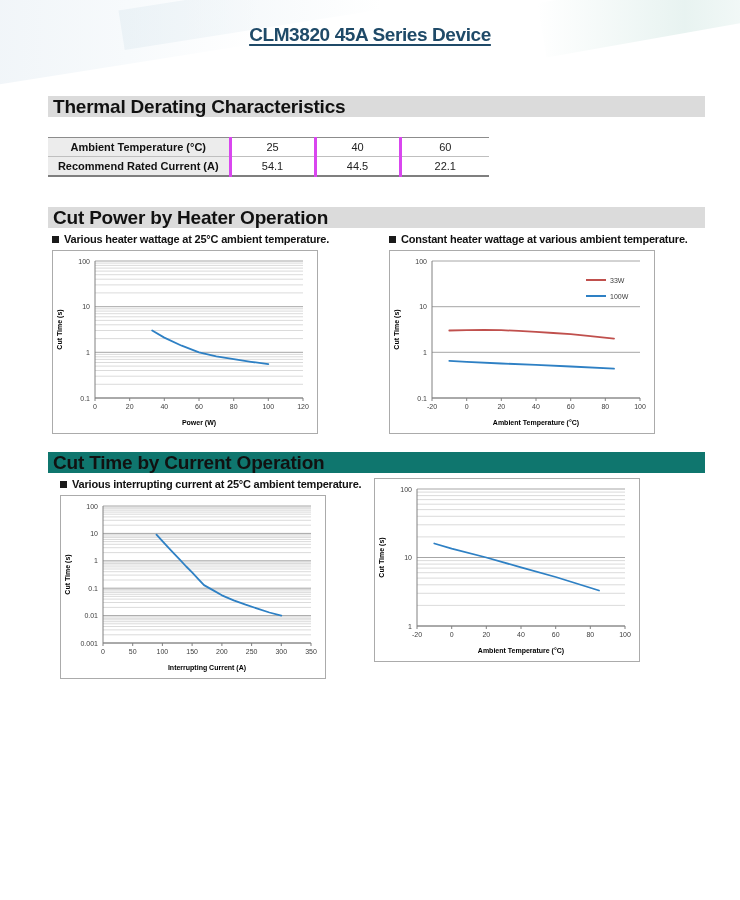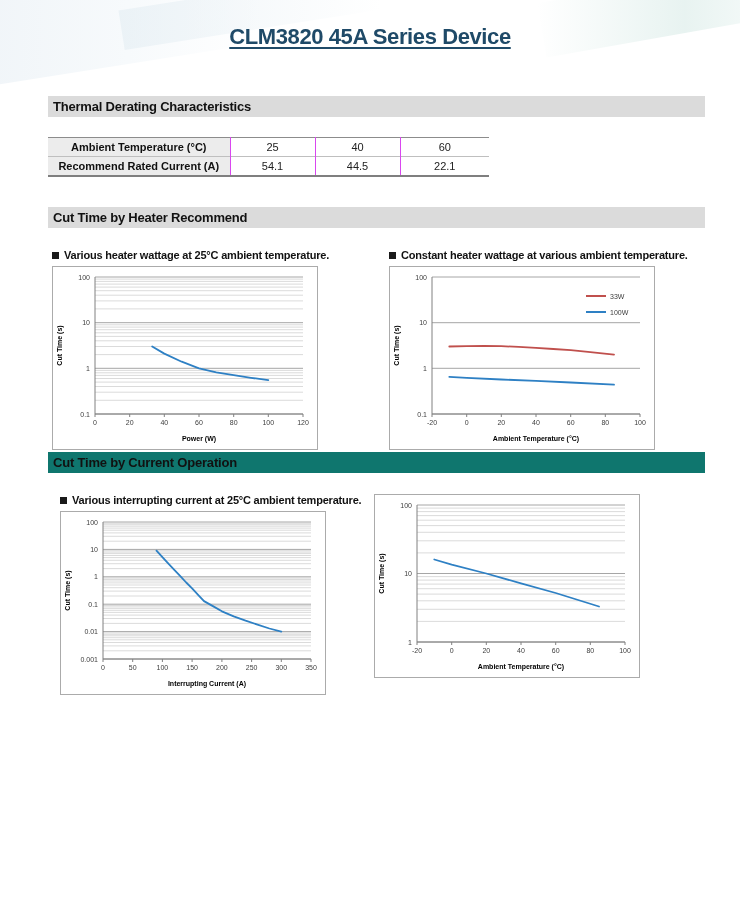--- a/index.html
+++ b/index.html
@@ -20,52 +20,52 @@
     background:linear-gradient(100deg, rgba(230,239,244,.7), rgba(255,255,255,0));
     transform:rotate(-9deg);
   }
   .deco-3 {
     right:-40px; top:-18px; width:240px; height:55px;
     background:linear-gradient(100deg, rgba(255,255,255,0), rgba(226,240,237,.8) 60%, rgba(240,248,246,.4));
     transform:rotate(-10deg);
   }
   .page-title {
     position:absolute; top:24px; left:0; width:100%;
-    text-align:center; font-size:22px; font-weight:bold; letter-spacing:-0.4px;
+    text-align:center; font-size:19px; font-weight:bold; letter-spacing:-0.4px;
     text-decoration:underline; text-decoration-thickness:2px; text-underline-offset:3px;
   }
   .section-bar {
     position:absolute; left:48px; width:657px; height:21px;
     background:#dbdbdb; display:flex; align-items:center; padding-left:5px;
-    font-size:13px; font-weight:bold; color:#111111; letter-spacing:-0.2px;
+    font-size:19px; font-weight:bold; color:#111111; letter-spacing:-0.2px;
   }
   #bar-thermal { top:96px; }
   #bar-heater  { top:207px; }
   #bar-current { top:452px; }
 
   
   #derating-table {
     position:absolute; top:137px; left:48px; width:441px;
     border-collapse:collapse; font-size:11px;
     border-top:1px solid #8c8c8c; border-bottom:2px solid #7f7f7f;
   }
   #derating-table td {
     height:19px; text-align:center; vertical-align:middle;
     border-top:1px solid #bfbfbf;
   }
   #derating-table tr:first-child td { border-top:none; }
-  #derating-table td + td { border-left:1px solid #d946ef; }
+  #derating-table td + td { border-left:3px solid #d946ef; }
   #derating-table td.lbl {
     width:182px; background:#ececec; font-weight:bold; color:#111;
   }
   #derating-table td.val { width:85px; color:#222; }
   #derating-table td.val:last-child { width:89px; }
 
   
-  .panel { position:absolute; width:268px;margin-top:16px; }
+  .panel { position:absolute; width:268px; }
   #panel-0 { left:52px;  top:233px; }
   #panel-1 { left:374px; top:233px;padding-left:15px; }
   #panel-2 { left:60px;  top:478px; }
   #panel-3 { left:374px; top:478px; }
   .caption {
     display:flex; align-items:center; font-size:11px; font-weight:bold;
     color:#111; margin-bottom:5px; white-space:nowrap; letter-spacing:-0.2px;
   }
   .bullet {
     display:inline-block; width:7px; height:7px; background:#1a1a1a;
@@ -101,21 +101,21 @@
     </tr>
     <tr>
       <td class="lbl">Recommend Rated Current (A)</td>
       <td class="val">54.1</td>
       <td class="val">44.5</td>
       <td class="val">22.1</td>
     </tr>
   </tbody>
     </table>
 
-  <div class="section-bar" id="bar-heater" style="background: rgb(219, 219, 219);">Cut Time by Heater Recommend</div>
+  <div class="section-bar" id="bar-heater" style="background: rgb(219, 219, 219);">Cut Power by Heater Operation</div>
 
   <div class="panel" id="panel-0">
     <div class="caption">
       <span class="bullet"></span>
       <span>Various heater wattage at 25°C ambient temperature.</span>
     </div>
     <div class="chart-box">
       <svg width="266" height="184" viewBox="0 0 266 184">
           <line x1="42" x2="250" y1="133.3" y2="133.3" stroke="#cccccc" stroke-width="0.7"></line>
           <line x1="42" x2="250" y1="125.2" y2="125.2" stroke="#cccccc" stroke-width="0.7"></line>

